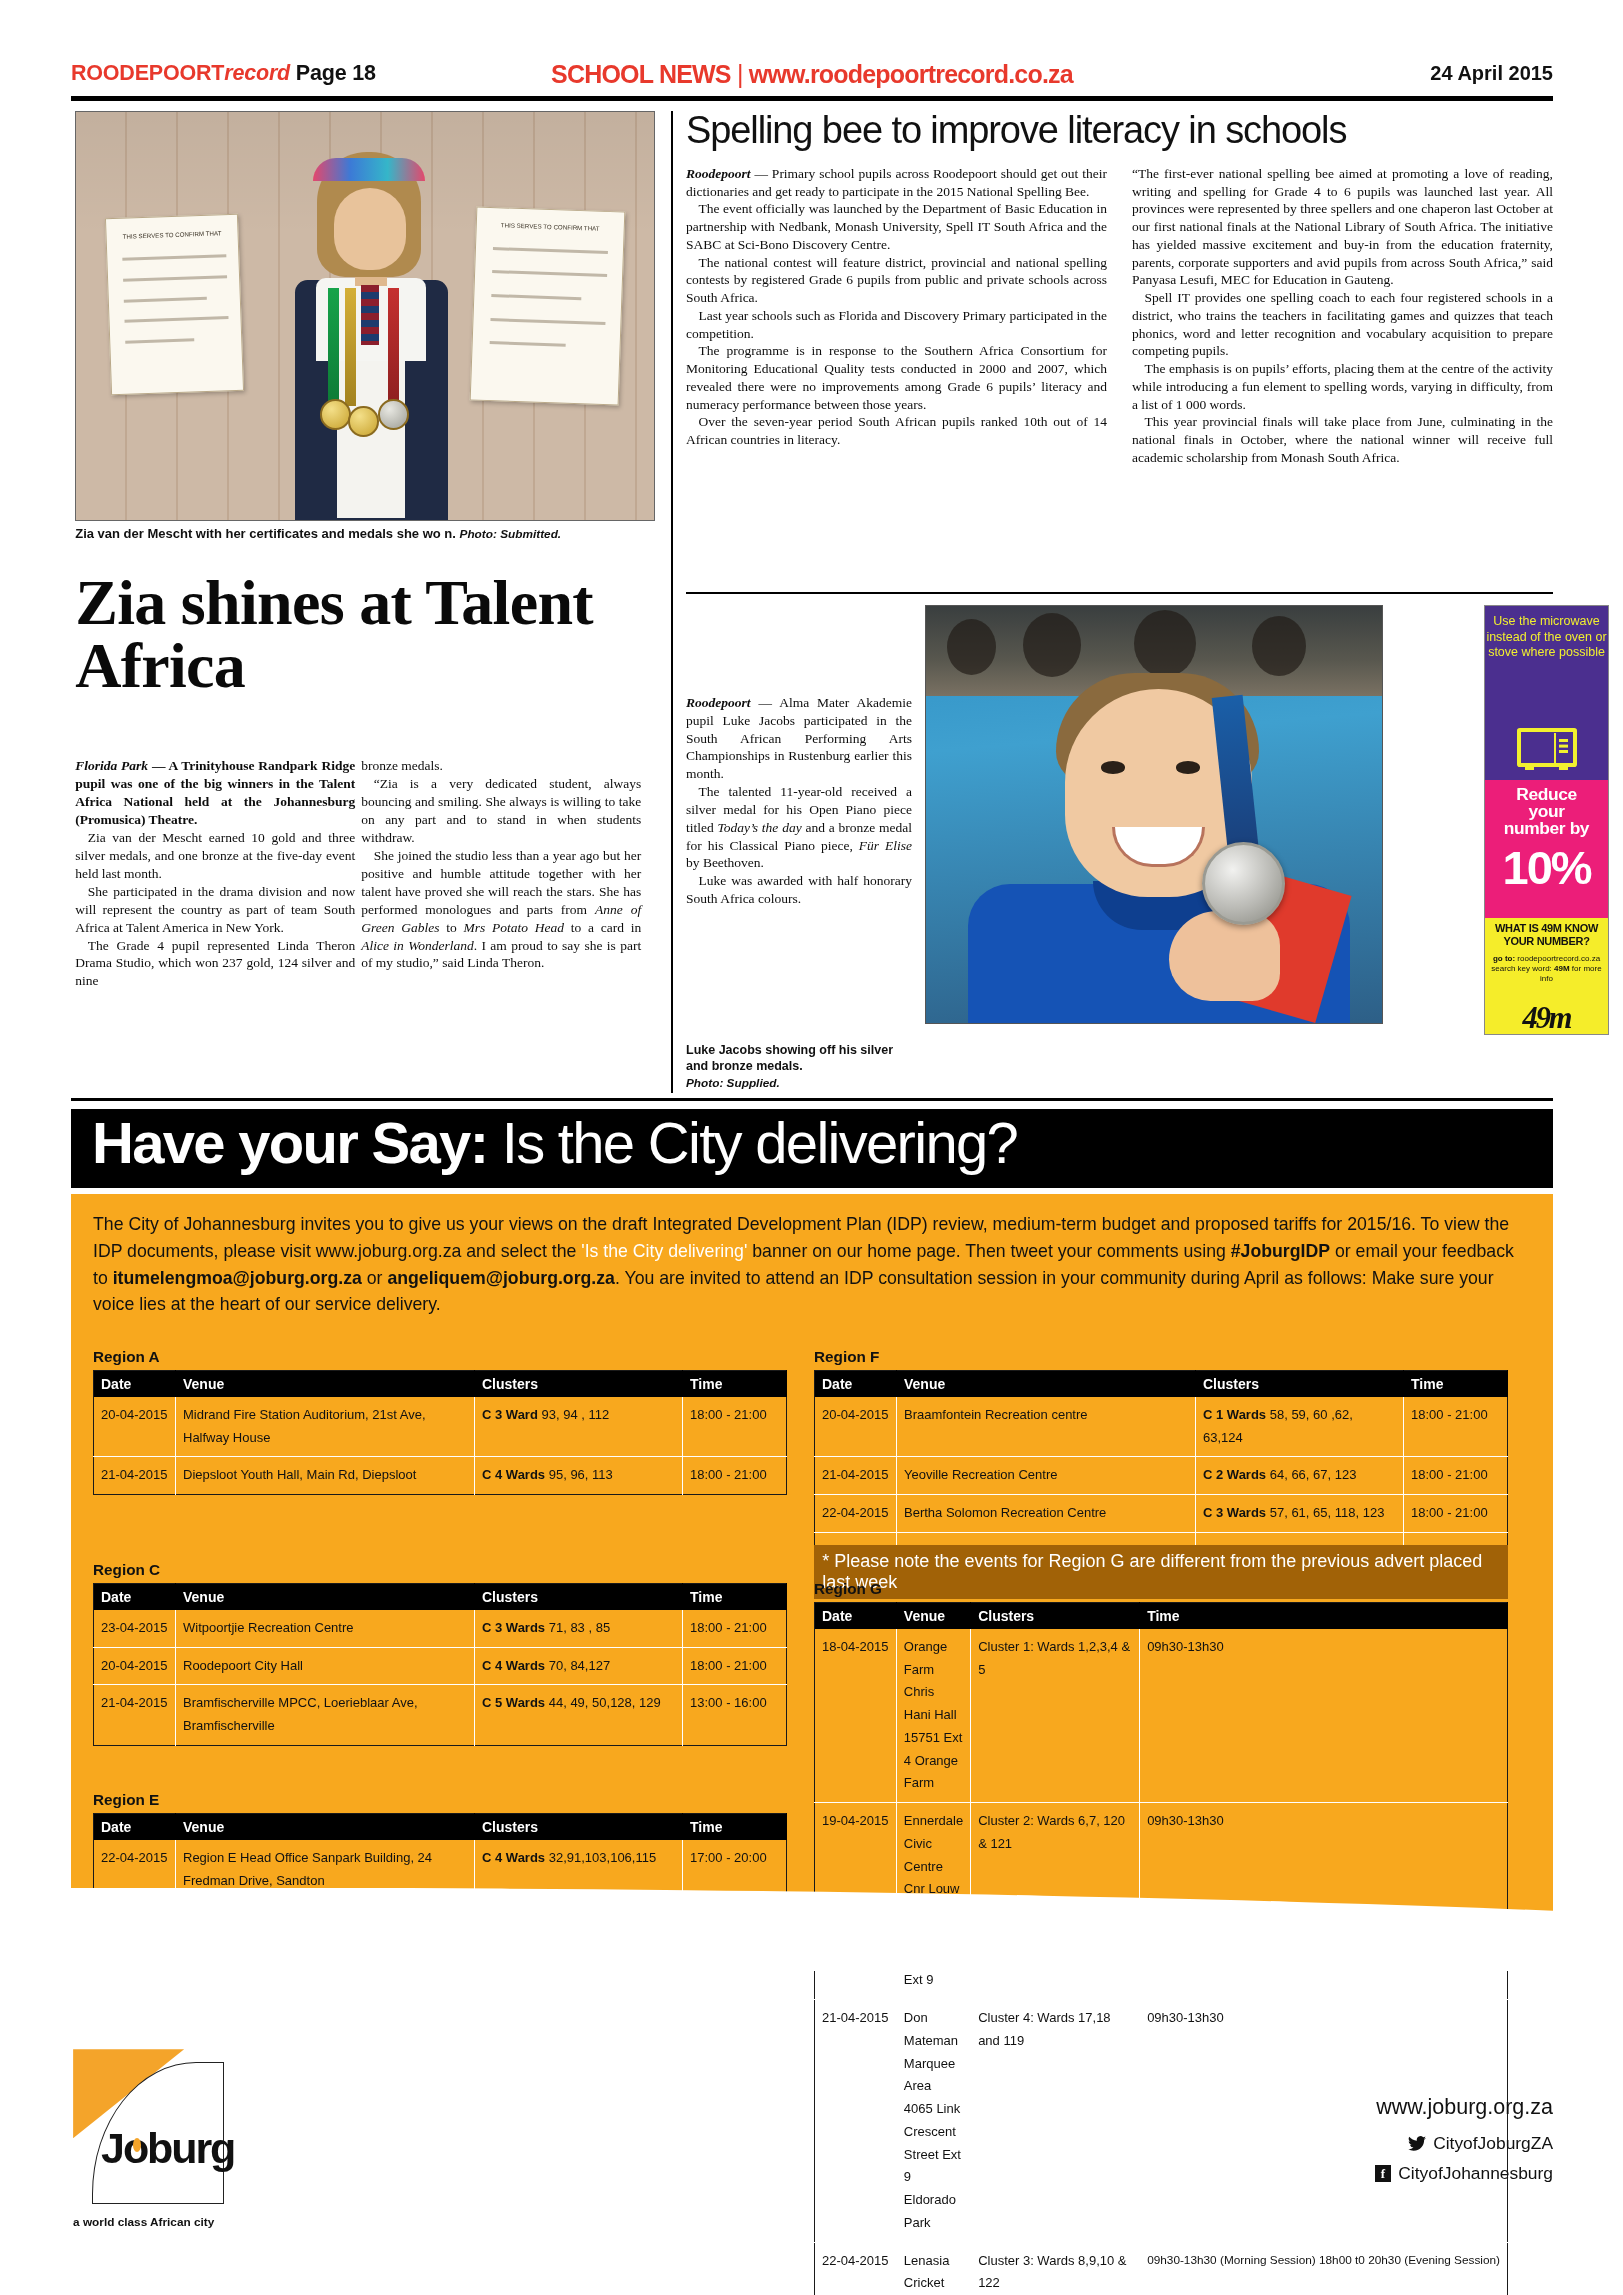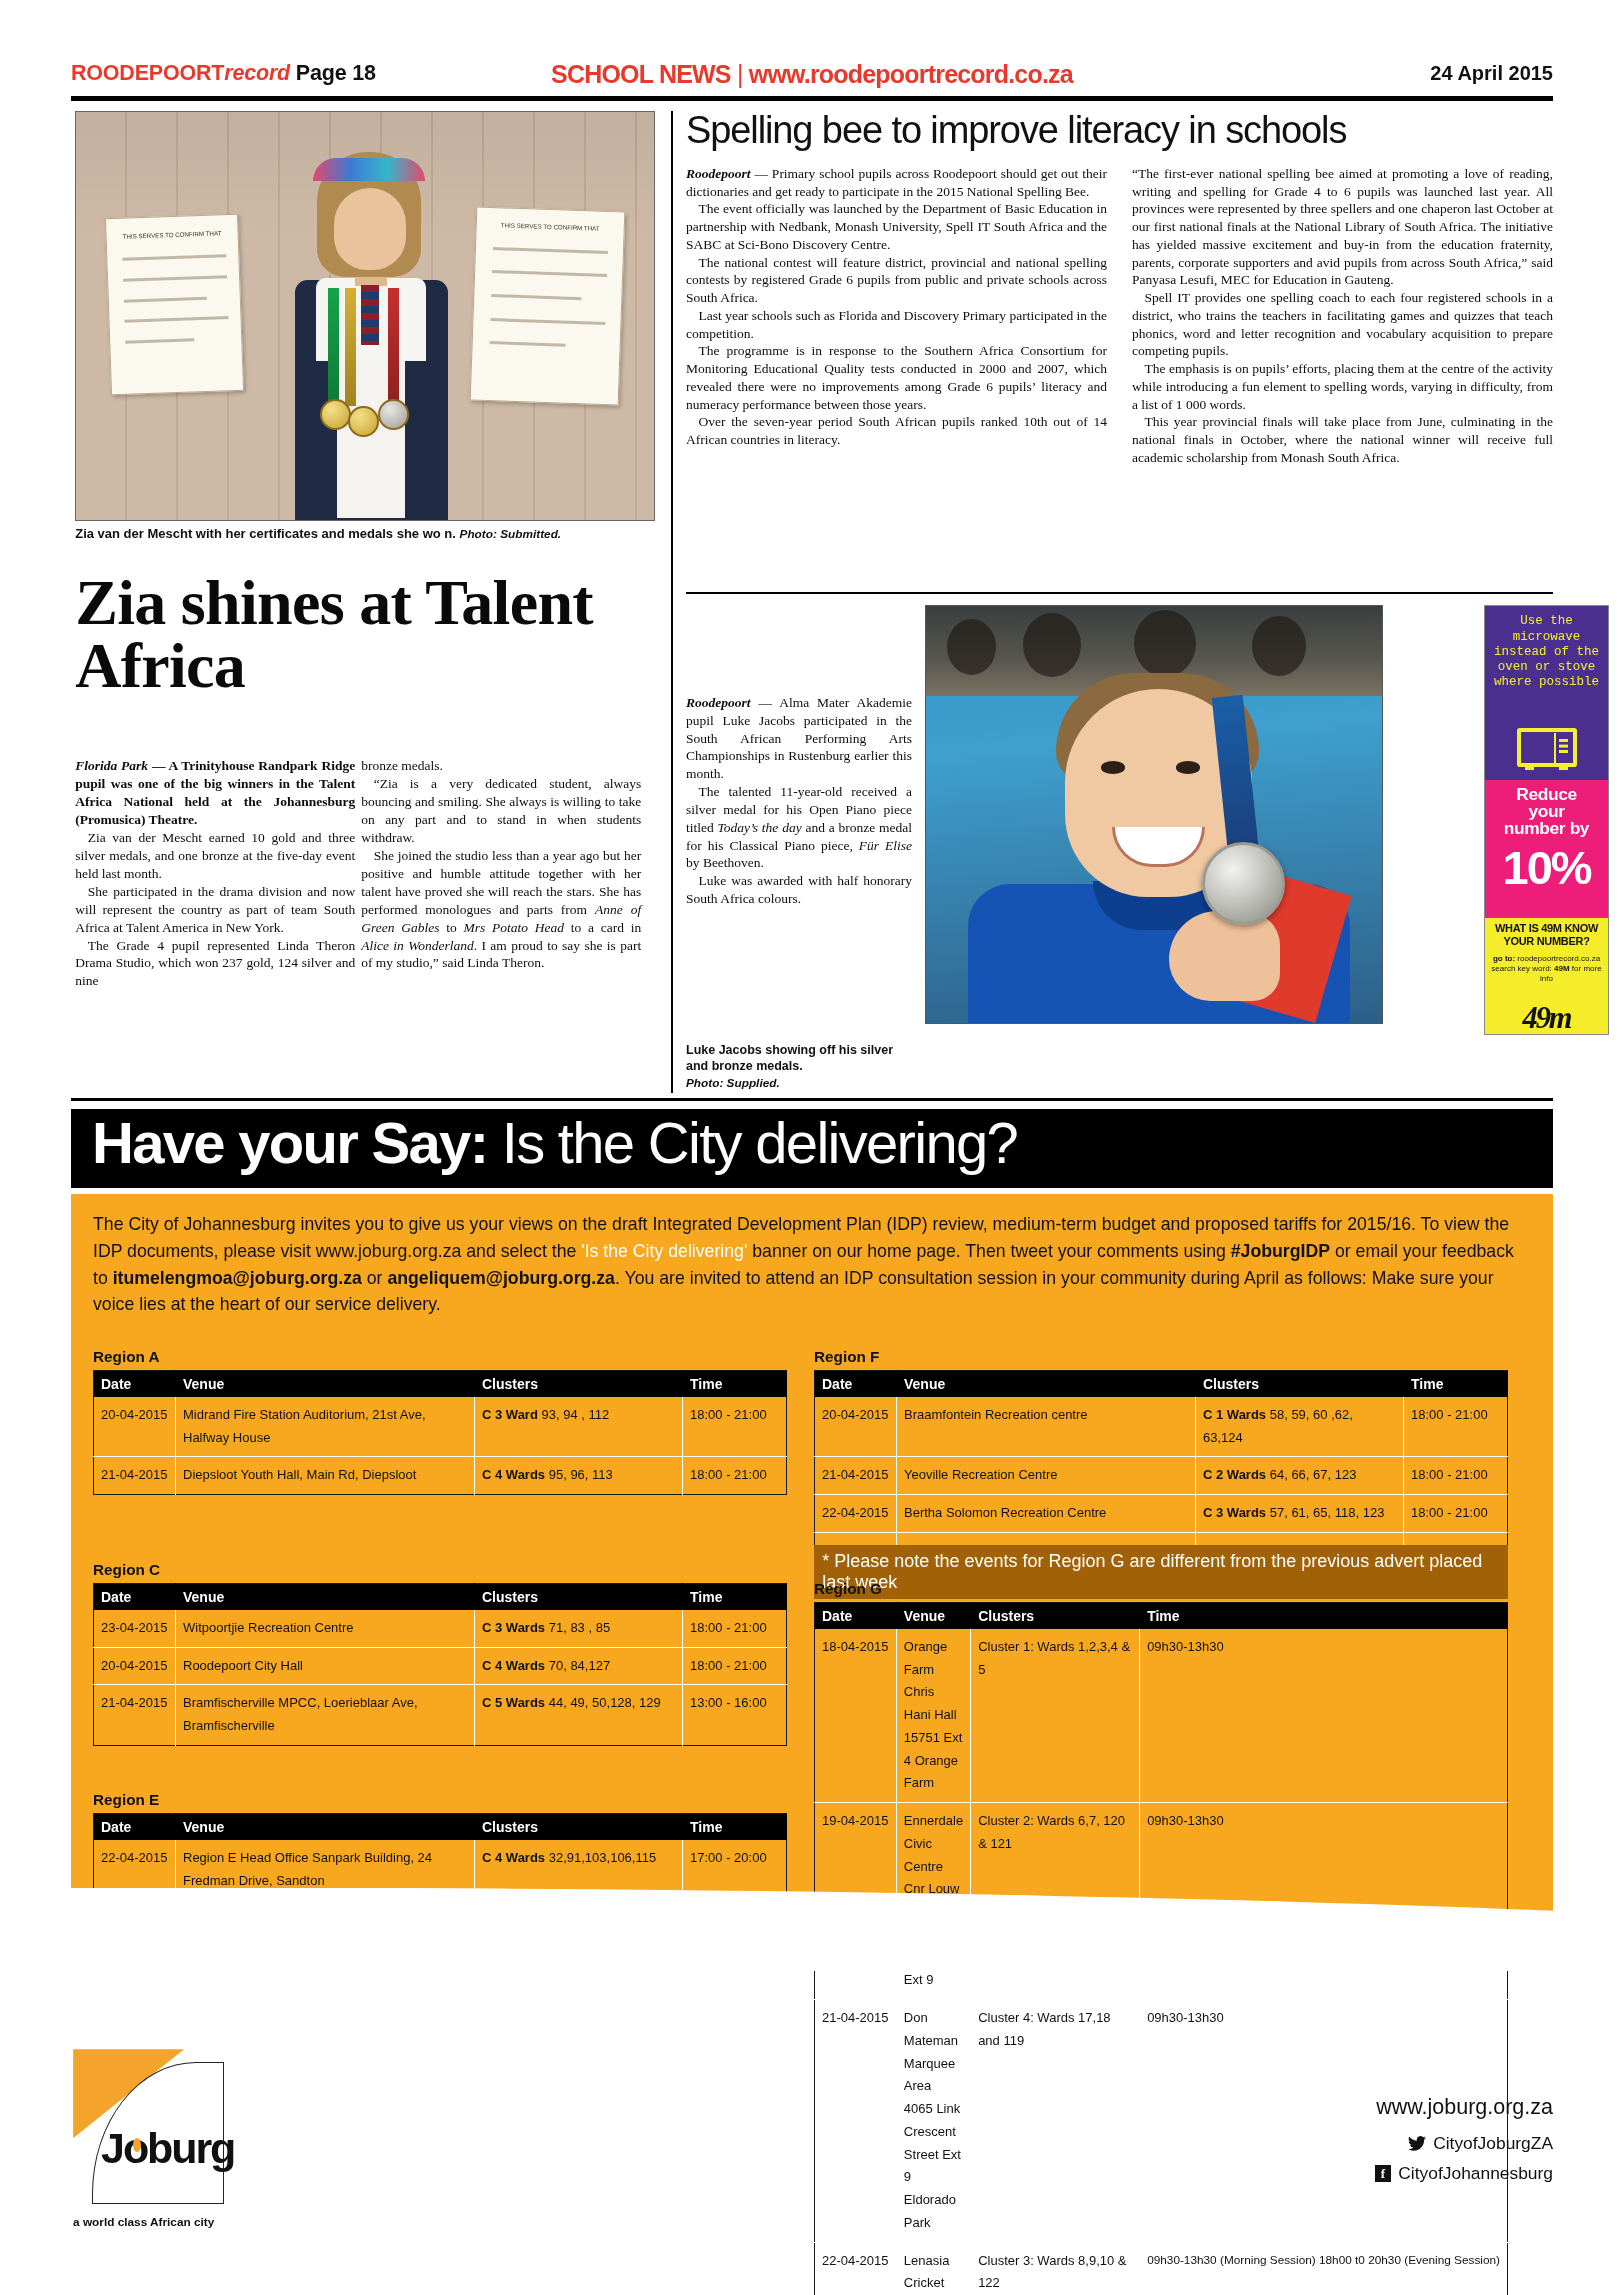--- a/index.html
+++ b/index.html
@@ -190,21 +190,21 @@
   #luke-caption .photo-credit { font-style: italic; font-size: 11.8px; }
 
   
   #ad-49m {
     position:absolute; left:1413px; top:494px; width:125px; height:430px;
     border:0.7px solid #888; overflow:hidden;
   }
   #ad-top { position:absolute; top:0; left:0; width:100%; height:174px; background:#4b2f8f; }
   #ad-top-text {
     position:absolute; top:8.3px; left:0; width:100%;
-    text-align:center; font-family:Liberation Mono, monospace;
+    text-align:center; font-family:Liberation Sans, sans-serif;
     font-size:12.5px; line-height:1.22; color:#f2f02f; font-weight:400;
   }
   #microwave-icon {
     position:absolute; left:50%; top:122px; transform:translateX(-50%);
     width:60px; height:39px; border:4.2px solid #f2f02f; border-radius:2.8px;
   }
   #microwave-icon::before {
     content:""; position:absolute; right:2.8px; top:1.4px; width:14px; height:30.5px;
     border-left:2.8px solid #f2f02f;
   }

